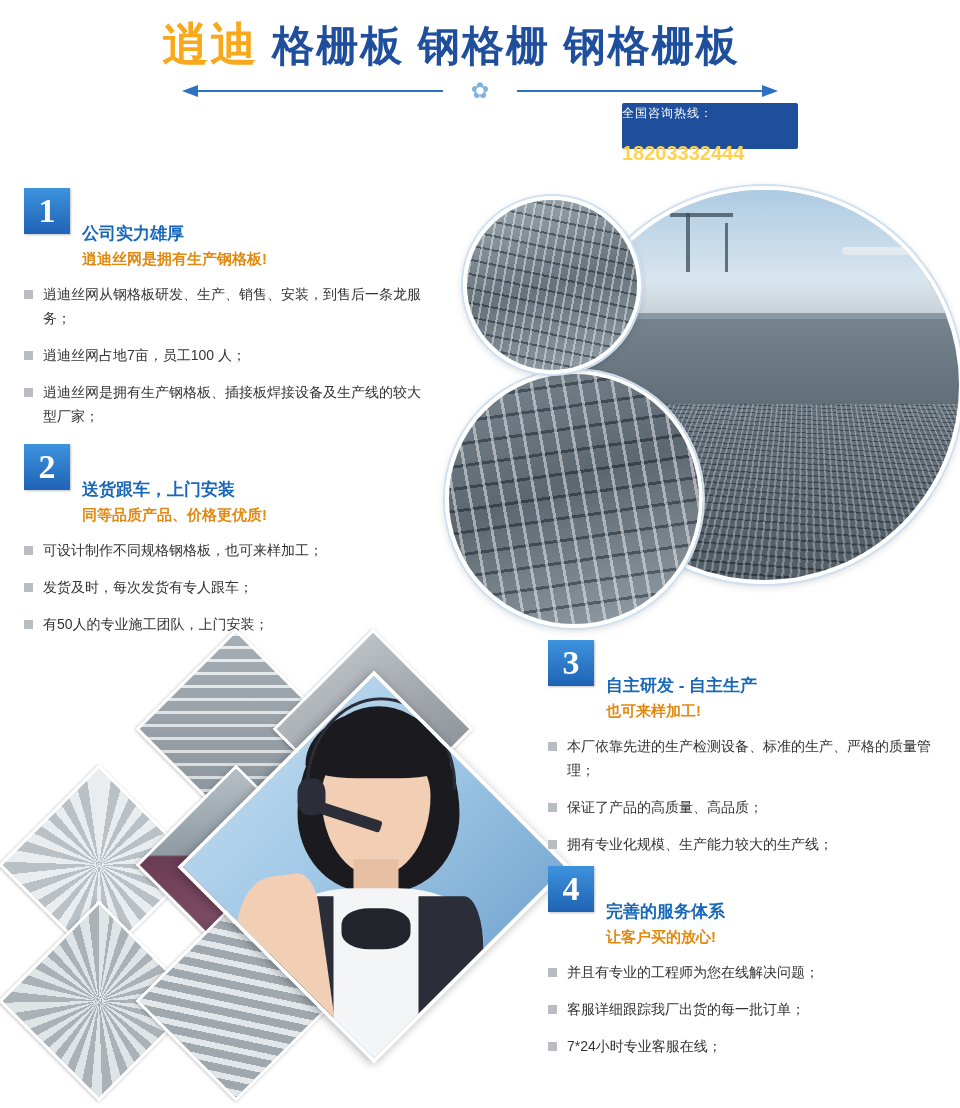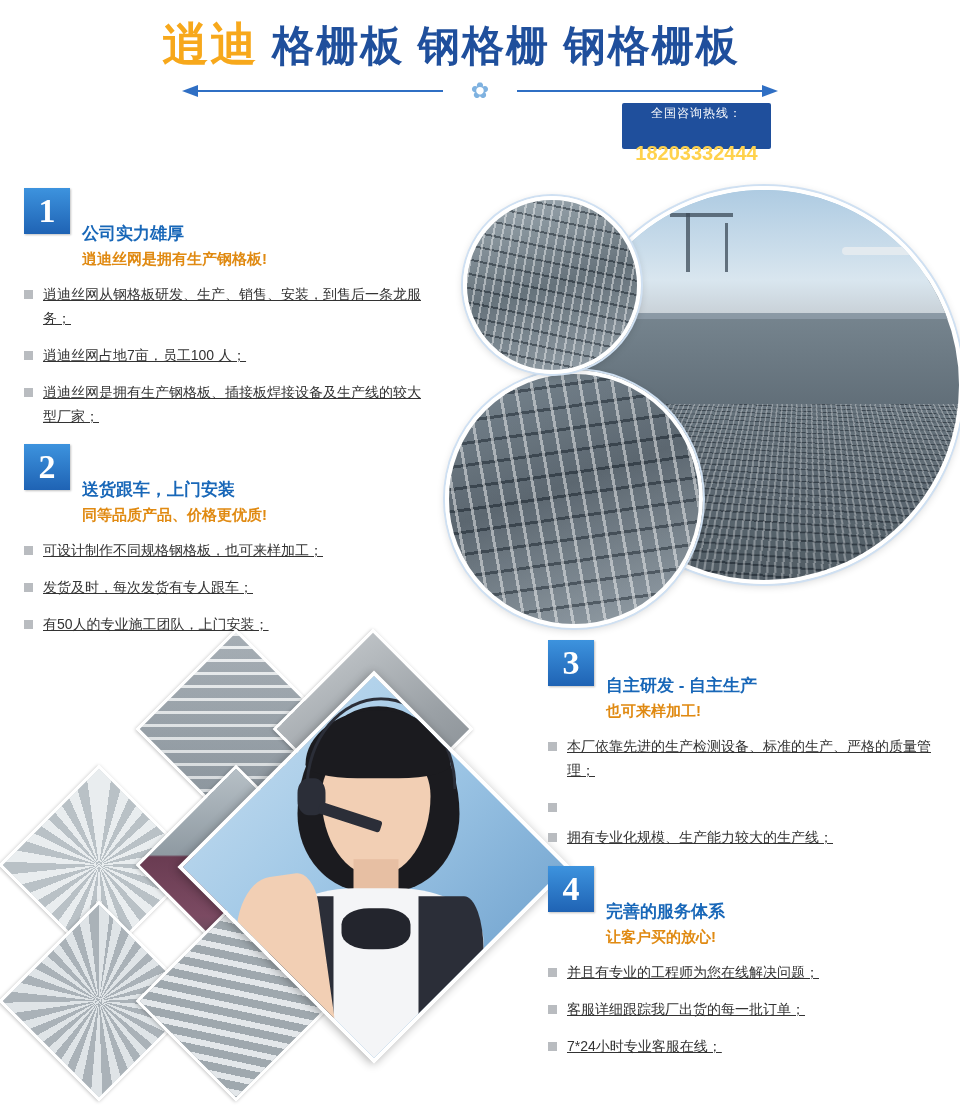--- a/index.html
+++ b/index.html
@@ -87,26 +87,26 @@
     font-style: italic;
     font-weight: bold;
     font-size: 22px;
     color: #3b6fb0;
     letter-spacing: 1px;
   }
   .hotline {
     position: absolute;
     top: 103px;
     left: 622px;
-    width: 149px;
+    width: 176px;
     height: 46px;
     background: #1f4f9c;
     color: #ffffff;
     border-radius: 2px;
-    text-align: center;
+    text-align: left;
     box-sizing: border-box;
     padding-top: 3px;
   }
   .hotline .label {
     font-size: 12px;
     letter-spacing: 1px;
     line-height: 15px;
   }
   .hotline .number {
     font-size: 20px;
@@ -166,21 +166,21 @@
     line-height: 24px;
   }
   .bullet .sq {
     flex: 0 0 auto;
     width: 9px;
     height: 9px;
     background: #b9bcc0;
     margin-top: 8px;
     margin-right: 10px;
   }
-  .bullet .txt { max-width: 380px; text-decoration: underline; }
+  .bullet .txt { max-width: 380px; }
 
   
   .sec1 {
     position: absolute;
     left: 24px;
     top: 188px;
     width: 420px;
   }
   .sec2 {
     position: absolute;
@@ -558,20 +558,21 @@
       <div class="sec-sub">也可来样加工!</div>
     </div>
   </div>
   <div class="bullets">
     <div class="bullet">
       <span class="sq"></span>
       <span class="txt">本厂依靠先进的生产检测设备、标准的生产、严格的质量管理；</span>
     </div>
     <div class="bullet">
       <span class="sq"></span>
+      <span class="txt">保证了产品的高质量、高品质；</span>
     </div>
     <div class="bullet">
       <span class="sq"></span>
       <span class="txt">拥有专业化规模、生产能力较大的生产线；</span>
     </div>
   </div>
 </div>
 
 <div class="sec4">
   <div class="sec-head">

